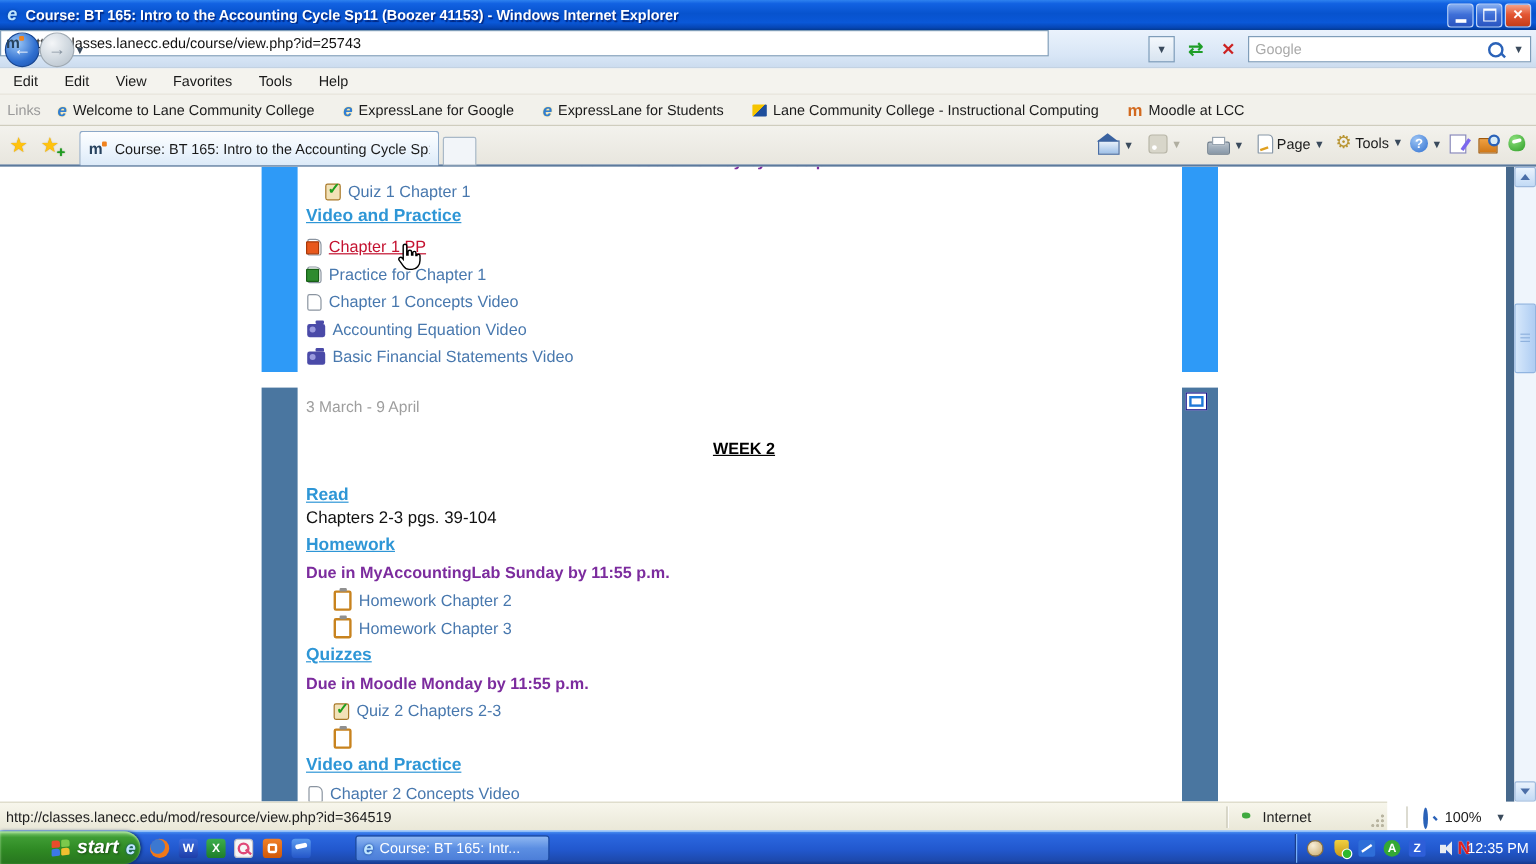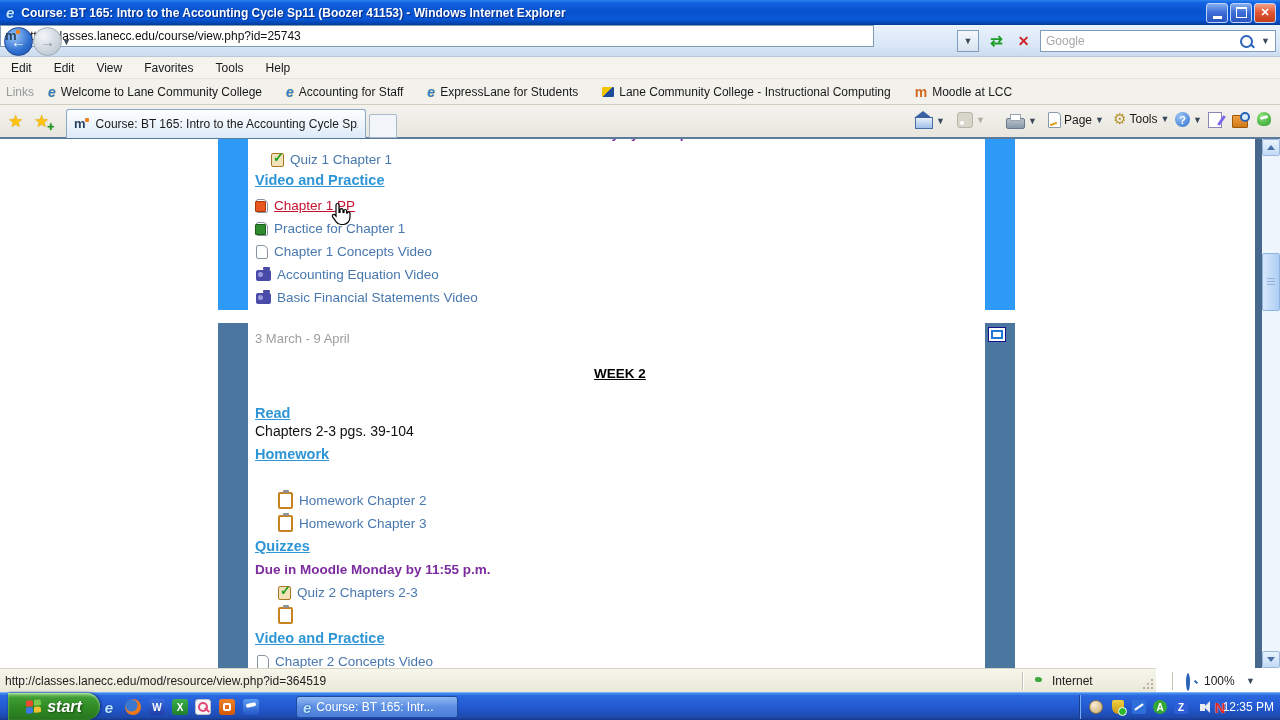--- a/index.html
+++ b/index.html
@@ -130,23 +130,23 @@
   .globe{width:14px;height:14px;border-radius:50%;background:radial-gradient(circle at 35% 30%,#BCE8F8,#2E8ED0 55%,#1A5EA0);position:relative;}
   .globe::after{content:"";position:absolute;left:3px;top:4px;width:7px;height:5px;background:#3FA93F;border-radius:40% 60% 50% 50%;}
   .minilens{width:7px;height:7px;border:2px solid #2A62B8;border-radius:50%;position:relative;}
   .minilens::after{content:"";position:absolute;left:6px;top:6px;width:4px;height:2px;background:#2A62B8;transform:rotate(45deg);}
   .grip{position:absolute;right:2px;bottom:2px;width:12px;height:12px;
     background:radial-gradient(circle at 2px 10px,#B8B4A0 1px,transparent 1.6px),radial-gradient(circle at 6px 6px,#B8B4A0 1px,transparent 1.6px),radial-gradient(circle at 10px 2px,#B8B4A0 1px,transparent 1.6px),radial-gradient(circle at 6px 10px,#B8B4A0 1px,transparent 1.6px),radial-gradient(circle at 10px 6px,#B8B4A0 1px,transparent 1.6px),radial-gradient(circle at 10px 10px,#B8B4A0 1px,transparent 1.6px);}
   
   #taskbar{left:0;top:692px;width:1280px;height:28px;
     background:linear-gradient(180deg,#4A90F0 0%,#2B68E0 10%,#2258CE 55%,#1D49AC 90%,#15388C 100%);
     border-top:1px solid #78B0F8;box-sizing:border-box;}
-  #start-btn{position:absolute;left:8px;top:0;width:92px;height:27px;border-radius:0 14px 14px 0;
+  #start-btn{position:absolute;left:0;top:0;width:92px;height:27px;border-radius:0 14px 14px 0;
     background:linear-gradient(180deg,#7CC96F 0%,#3F9C34 18%,#2F8A24 55%,#27751E 100%);
-    box-shadow:inset 0 1px 2px #B8E8A8,1px 0 3px #0A2A6A;display:flex;align-items:center;justify-content:center;gap:6px;}
+    box-shadow:inset 0 1px 2px #B8E8A8,1px 0 3px #0A2A6A;display:flex;align-items:center;justify-content:center;gap:6px;padding-left:25px;}
   #start-label{color:#fff;font-weight:bold;font-style:italic;font-size:16px;text-shadow:1px 1px 2px #1A4A14;}
   .winflag{width:15px;height:14px;display:grid;grid-template-columns:7px 7px;grid-template-rows:6px 6px;gap:1px;transform:skewY(-6deg);}
   .winflag i{border-radius:1px 3px 1px 1px;}
   .winflag i:nth-child(1){background:#E84C2C;} .winflag i:nth-child(2){background:#7CC94C;}
   .winflag i:nth-child(3){background:#3C78E8;} .winflag i:nth-child(4){background:#F0C030;}
   .ql{position:absolute;top:5px;width:18px;height:18px;display:flex;align-items:center;justify-content:center;}
   .qsq{width:16px;height:16px;border-radius:3px;display:flex;align-items:center;justify-content:center;color:#fff;font-size:10px;font-weight:bold;}
   .ff{width:16px;height:16px;border-radius:50%;background:radial-gradient(circle at 40% 40%,#3C78D0 0 42%,#F07818 48% 100%);}
   .keyapp{width:16px;height:16px;border-radius:3px;background:#F6F6F6;border:1px solid #C0C0C8;box-sizing:border-box;position:relative;}
   .keyapp::before{content:"";position:absolute;left:2px;top:2px;width:6px;height:6px;border:2px solid #E04878;border-radius:50%;}
@@ -227,21 +227,21 @@
 </div>
 
 <div id="linksrow" class="abs">
   <span id="links-label">Links</span>
   <span class="linkitem">
     <span class="ie-page">e</span>
     <span>Welcome to Lane Community College</span>
   </span>
   <span class="linkitem">
     <span class="ie-page">e</span>
-    <span>Accounting for Staff</span>
+    <span>ExpressLane for Google</span>
   </span>
   <span class="linkitem">
     <span class="ie-page">e</span>
     <span>ExpressLane for Students</span>
   </span>
   <span class="linkitem">
     <span class="lcc-chip"></span>
     <span>Lane Community College - Instructional Computing</span>
   </span>
   <span class="linkitem">
@@ -342,20 +342,21 @@
       <span></span>
     </div>
 
   <div class="datefade" style="left:255px;top:192px">3 March - 9 April</div>
   <div class="weektitle" style="left:255px;top:227px;width:730px">WEEK 2</div>
 
   <div class="heading" style="left:255px;top:266px">Read</div>
   <div class="plain" style="left:255px;top:284px">Chapters 2-3 pgs. 39-104</div>
 
   <div class="heading" style="left:255px;top:307px">Homework</div>
+  <div class="due" style="left:255px;top:331px">Due in MyAccountingLab Sunday by 11:55 p.m.</div>
   <div class="row" style="left:278px;top:353px">
     <span class="i i-clip"></span>
     <span class="lnk">Homework Chapter 2</span>
   </div>
   <div class="row" style="left:278px;top:376px">
     <span class="i i-clip"></span>
     <span class="lnk">Homework Chapter 3</span>
   </div>
 
   <div class="heading" style="left:255px;top:399px">Quizzes</div>

